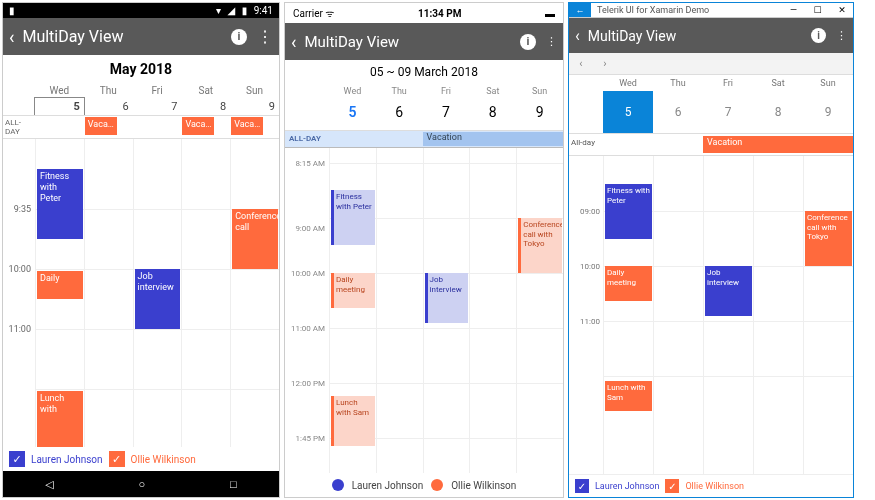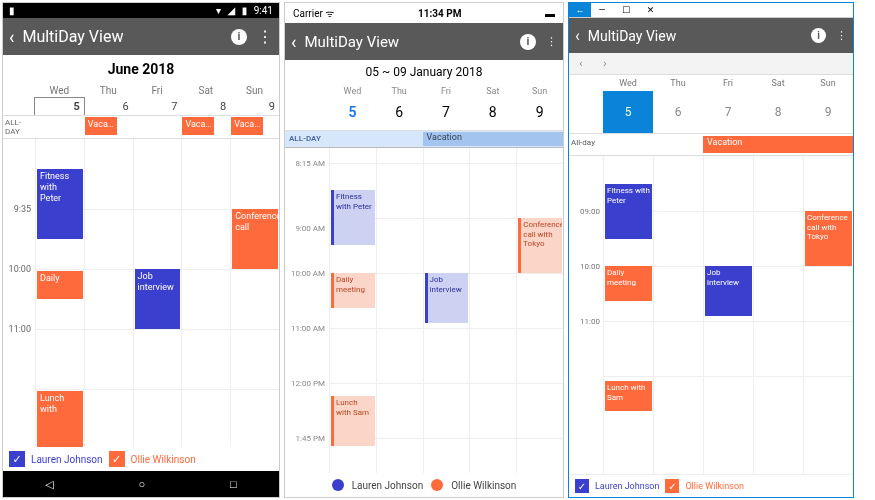--- a/index.html
+++ b/index.html
@@ -118,21 +118,21 @@
       <span>▮</span>
       <span>9:41</span>
     </span>
   </div>
   <div class="and-header">
     <span class="back">‹</span>
     <span class="title">MultiDay View</span>
     <span class="info">i</span>
     <span class="menu">⋮</span>
   </div>
-  <div class="and-month">June 2018</div>
+  <div class="and-month">May 2018</div>
   <div class="and-wk">
     <div class="time-gut"></div>
     <div class="day">Wed</div>
     <div class="day">Thu</div>
     <div class="day">Fri</div>
     <div class="day">Sat</div>
     <div class="day">Sun</div>
   </div>
   <div class="and-dates">
     <div class="time-gut"></div>
@@ -200,21 +200,21 @@
     <span><span>Carrier</span> <span>ᯤ</span></span>
     <span class="center">11:34 PM</span>
     <span>▬</span>
   </div>
   <div class="ios-header">
     <span class="back">‹</span>
     <span class="title">MultiDay View</span>
     <span class="info">i</span>
     <span>⋮</span>
   </div>
-  <div class="ios-month">05 ~ 09 January 2018</div>
+  <div class="ios-month">05 ~ 09 March 2018</div>
   <div class="ios-wk">
     <div class="time-gut"></div>
     <div class="day">Wed</div>
     <div class="day">Thu</div>
     <div class="day">Fri</div>
     <div class="day">Sat</div>
     <div class="day">Sun</div>
   </div>
   <div class="ios-dates">
     <div class="time-gut"></div>
@@ -265,20 +265,21 @@
     <span class="dot" style="background:#3a3fce"></span>
     <span class="nm">Lauren Johnson</span>
     <span class="dot" style="background:#ff6a3d"></span>
     <span class="nm">Ollie Wilkinson</span>
   </div>
 </div>
 
 <div class="phone win">
   <div class="win-title">
     <span class="back">←</span>
+    <span class="txt">Telerik UI for Xamarin Demo</span>
     <span class="btns">
       <span>—</span>
       <span>☐</span>
       <span>✕</span>
     </span>
   </div>
   <div class="win-header">
     <span class="back">‹</span>
     <span class="title">MultiDay View</span>
     <span class="info">i</span>

